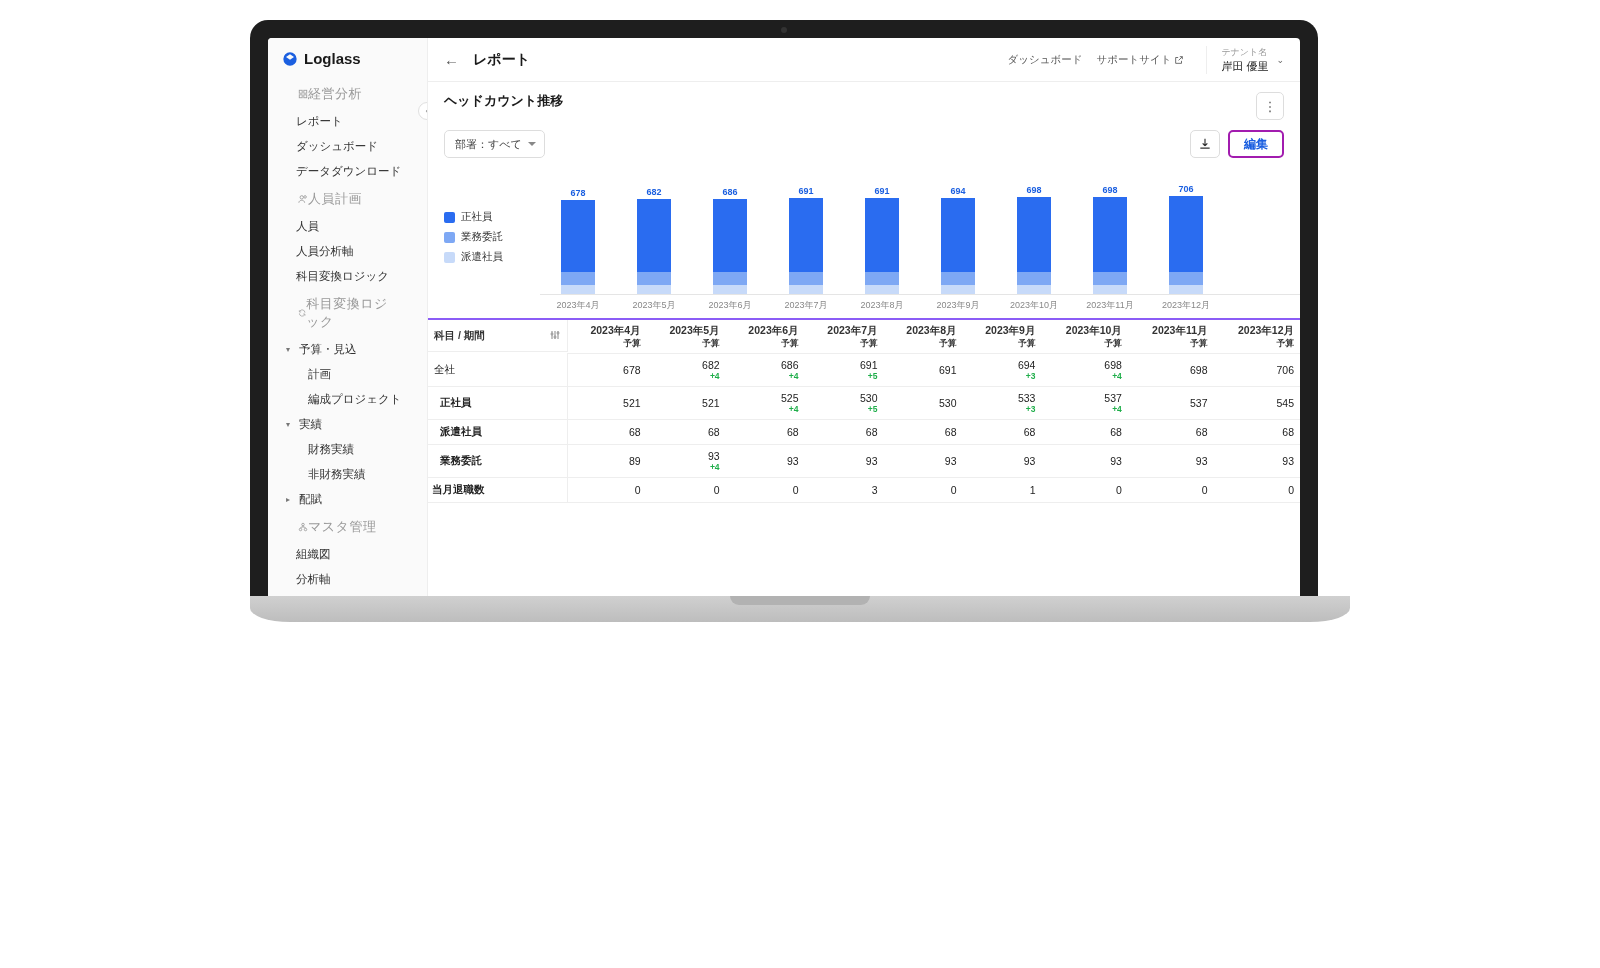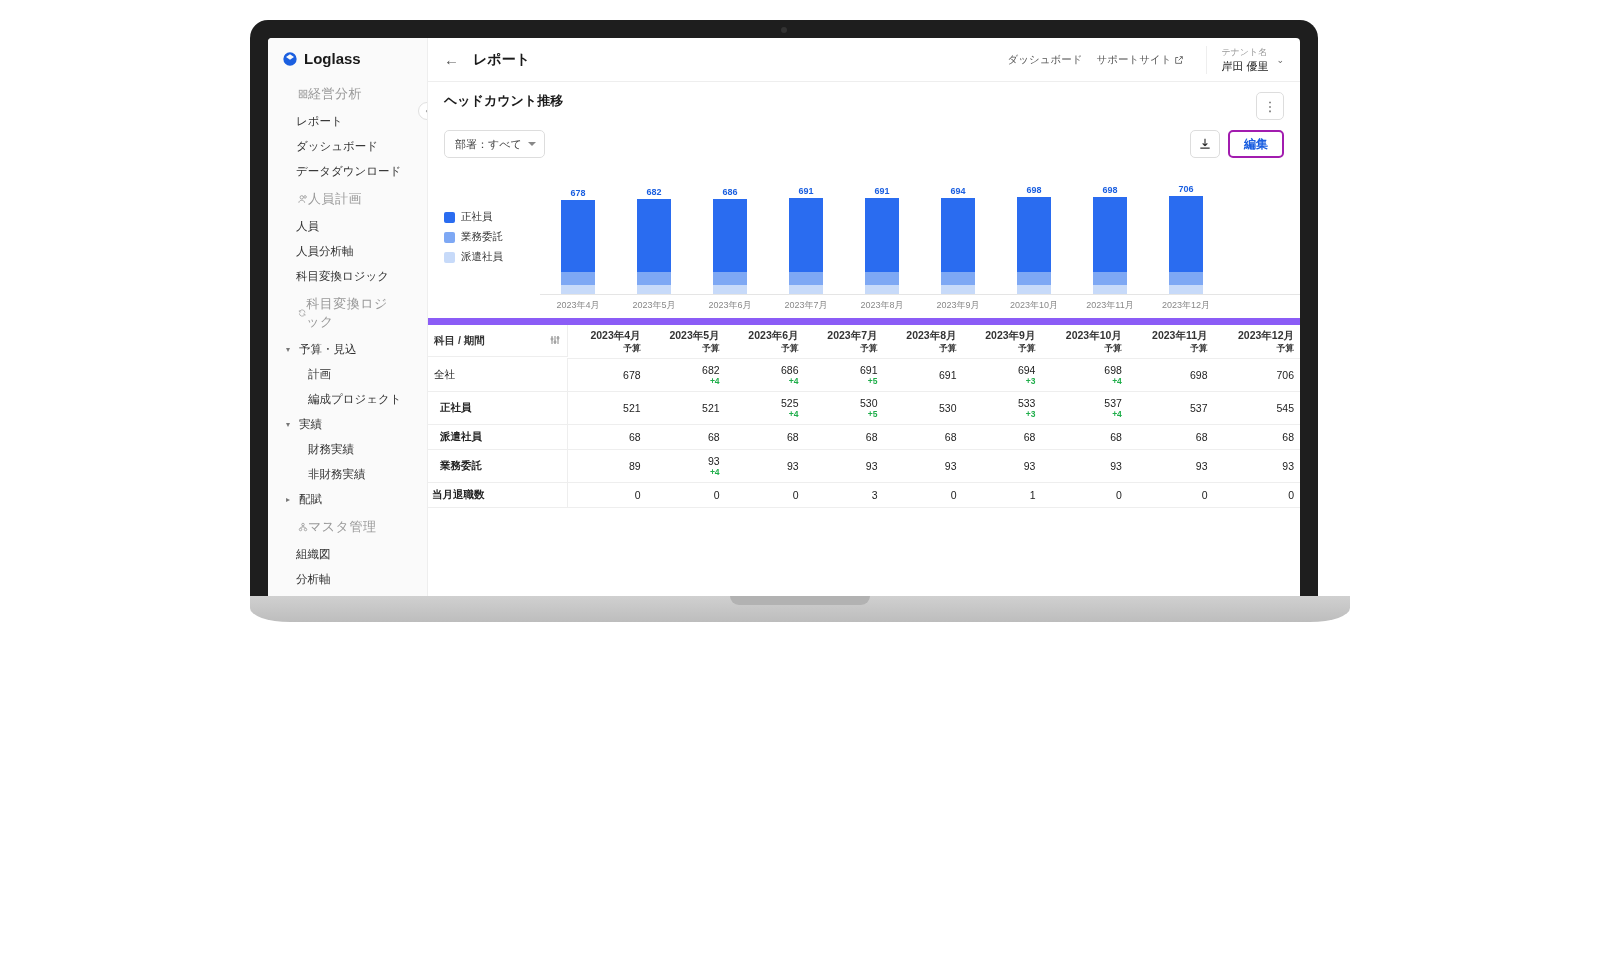--- a/index.html
+++ b/index.html
@@ -149,21 +149,21 @@
 }
 .bar-val { font-size:9px; color:#1b5fe0; font-weight:600; margin-bottom:2px; }
 .bar { width:34px; display:flex; flex-direction:column-reverse; }
 .seg { width:100%; }
 .xaxis-row { display:flex; border-top:1px solid #e5e5e5; margin-top:0; }
 .xaxis-cell {
   width:76px; flex-shrink:0; text-align:center; font-size:9px; color:#888; padding-top:4px;
 }
 
 
-.table-wrap { border-top:7px solid #8b5cf6; overflow:auto; flex:1; }
+.table-wrap { border-top:2px solid #8b5cf6; overflow:auto; flex:1; }
 table { border-collapse:collapse; width:100%; }
 th, td {
   border-bottom:1px solid #eee; padding:5px 6px; font-size:10.5px; white-space:nowrap;
 }
 th {
   font-weight:600; color:#333; text-align:right; background:#fff;
   position:sticky; top:0;
 }
 th:first-child, td:first-child {
   text-align:left; position:sticky; left:0; background:#fff; min-width:110px;

